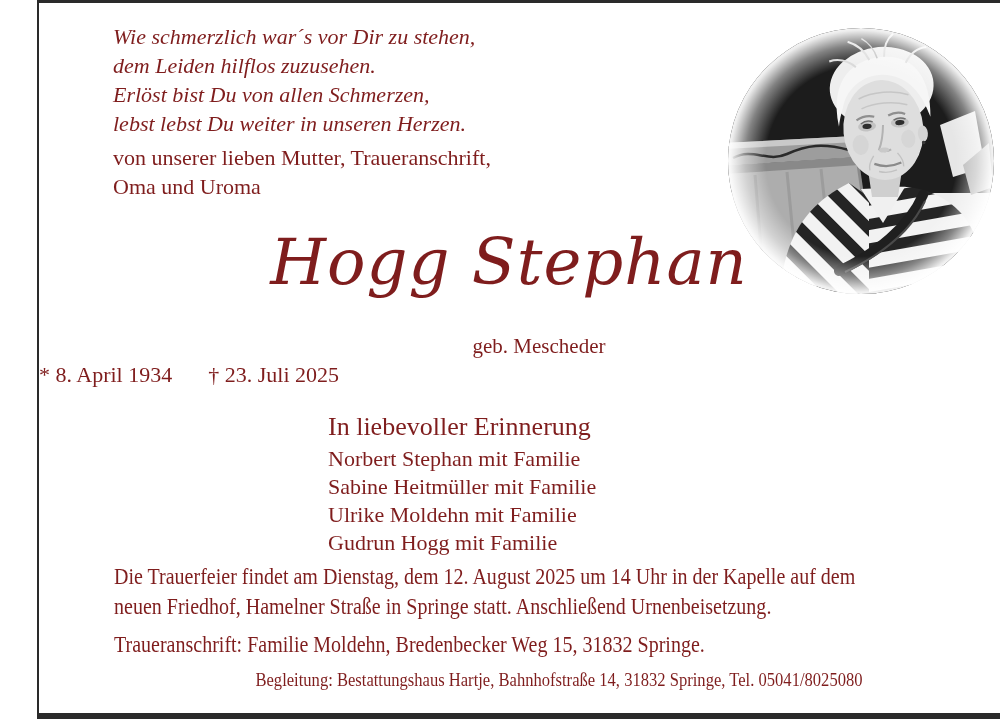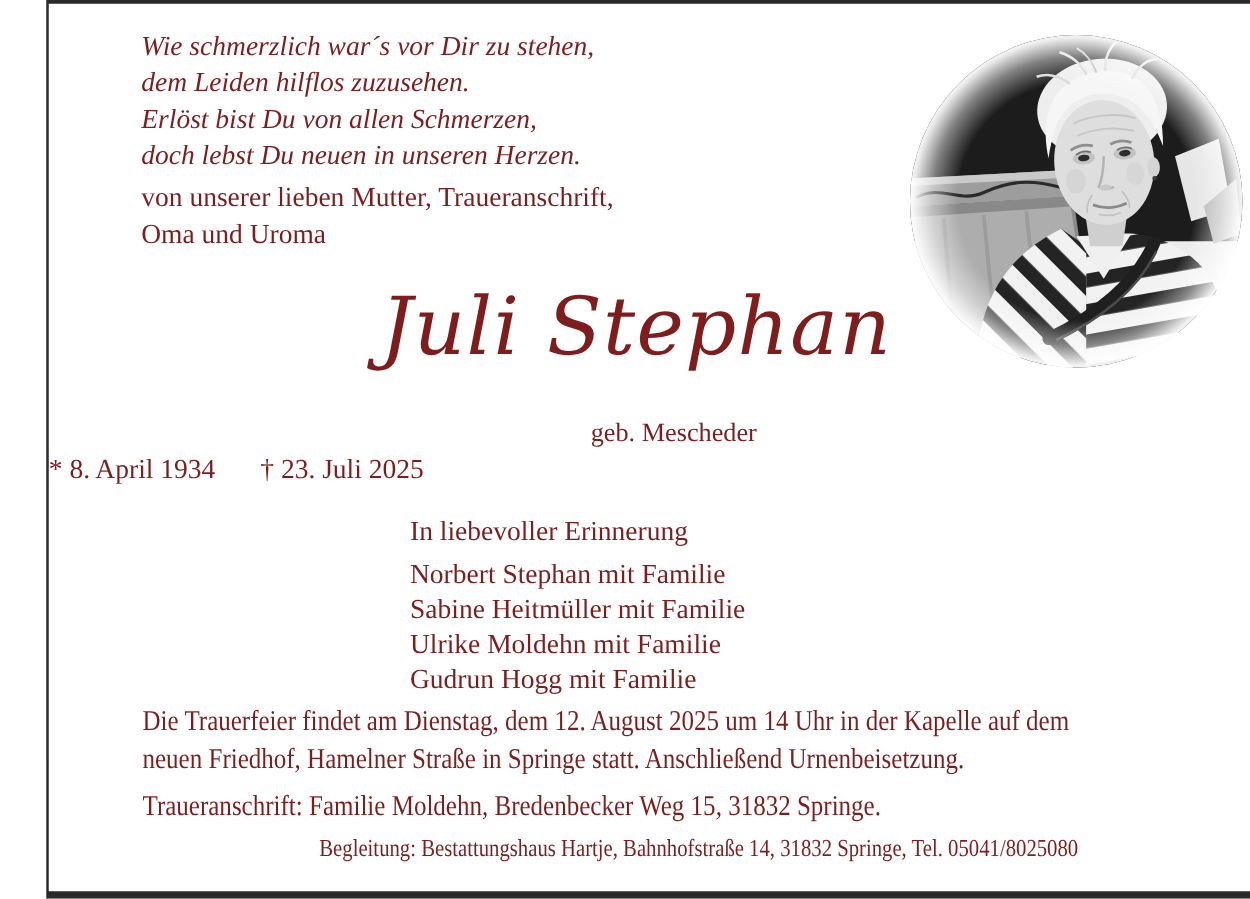--- a/index.html
+++ b/index.html
@@ -21,49 +21,49 @@
   .poem{left:74px;top:19px;font-style:italic;font-size:22px;line-height:29px;}
   .intro{left:74px;top:140px;font-size:22px;line-height:29px;}
   .name{
     left:0;top:224px;width:940px;text-align:center;
     font-family:"DejaVu Serif", serif;font-style:italic;font-weight:400;
     font-size:64px;line-height:1.1;letter-spacing:1px;
   }
   .maiden{left:0;top:331px;width:1000px;text-align:center;font-size:21px;}
   .dates{left:0;top:359px;width:960px;text-align:left;font-size:22px;}
   .dates .birth{margin-right:36px;}
-  .memory{left:289px;top:409px;font-size:22px;}
+  .memory{left:289px;top:409px;font-size:26px;}
   .mourners{left:289px;top:442px;font-size:22px;font-weight:normal;line-height:28px;}
   .condensed{transform:scaleX(0.87);transform-origin:0 0;white-space:nowrap;}
   .service{left:75px;top:559px;font-size:23px;line-height:29.5px;}
   .address{left:75px;top:629px;font-size:23px;}
   .funeral{
     left:20px;top:666px;width:1000px;text-align:center;font-size:19.5px;
     transform:scaleX(0.85);transform-origin:50% 0;white-space:nowrap;
   }
   .photo{left:686px;top:22px;width:272px;height:272px;}
 </style>
 </head>
 <body>
 
 <div class="page">
 
   <div class="abs poem">
     <div>Wie schmerzlich war´s vor Dir zu stehen,</div>
     <div>dem Leiden hilflos zuzusehen.</div>
     <div>Erlöst bist Du von allen Schmerzen,</div>
-    <div>doch lebst Du neuen in unseren Herzen.</div>
+    <div>lebst lebst Du weiter in unseren Herzen.</div>
   </div>
 
   <div class="abs intro">
     <div>von unserer lieben Mutter, Traueranschrift,</div>
     <div>Oma und Uroma</div>
   </div>
 
-  <div class="abs name">Juli Stephan</div>
+  <div class="abs name">Hogg Stephan</div>
 
   <div class="abs maiden">geb. Mescheder</div>
 
   <div class="abs dates">
     <span class="birth">* 8. April 1934</span><span>† 23. Juli 2025</span>
   </div>
 
   <div class="abs memory">In liebevoller Erinnerung</div>
 
   <div class="abs mourners">

